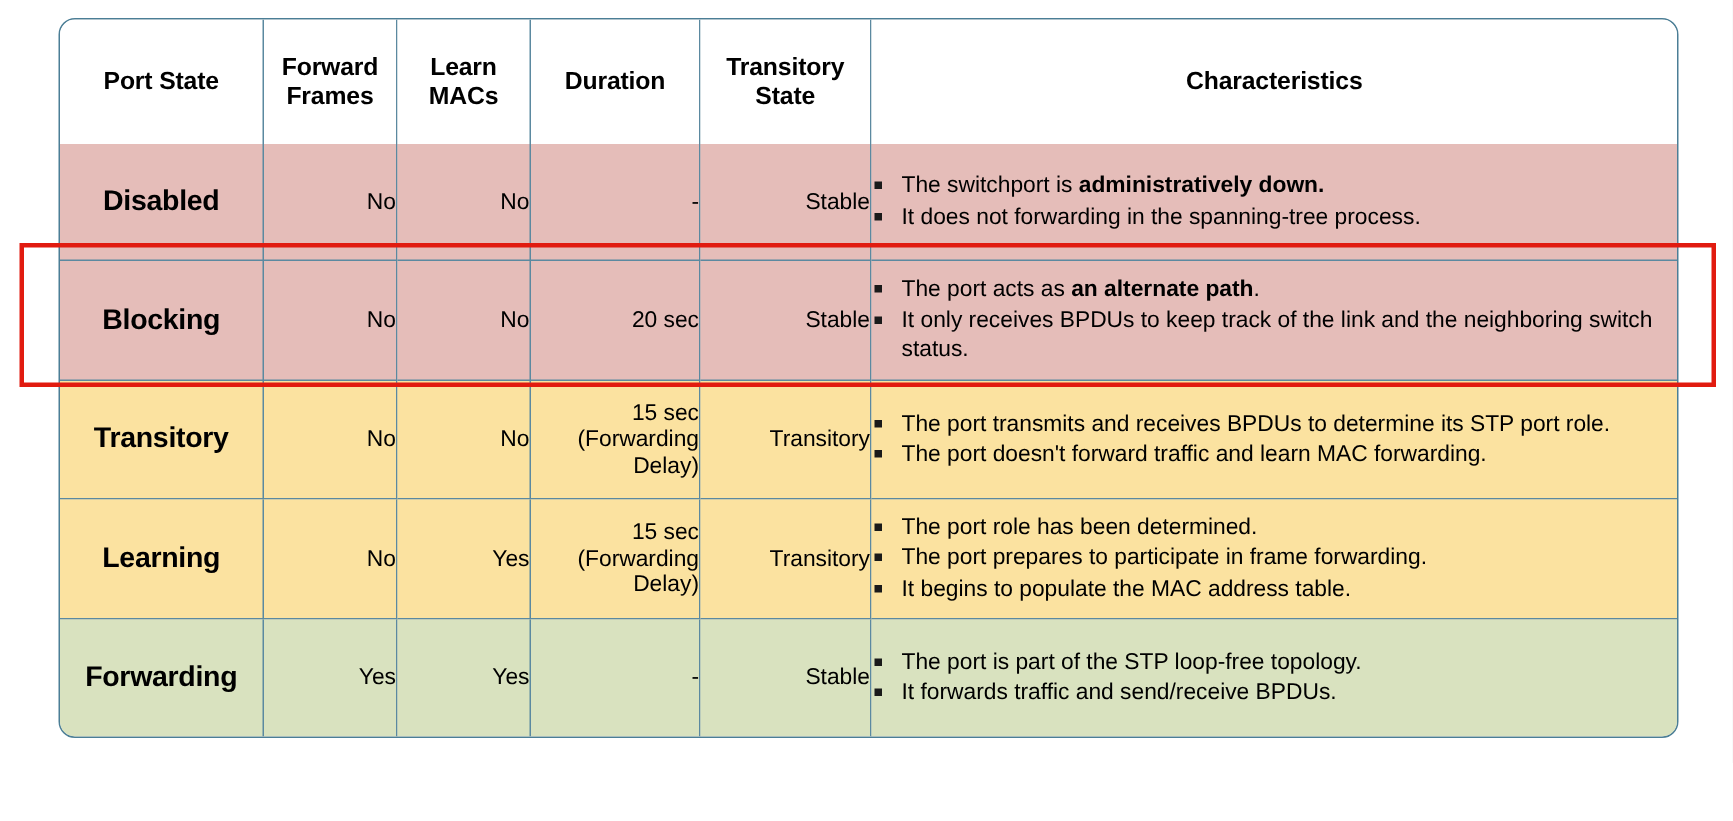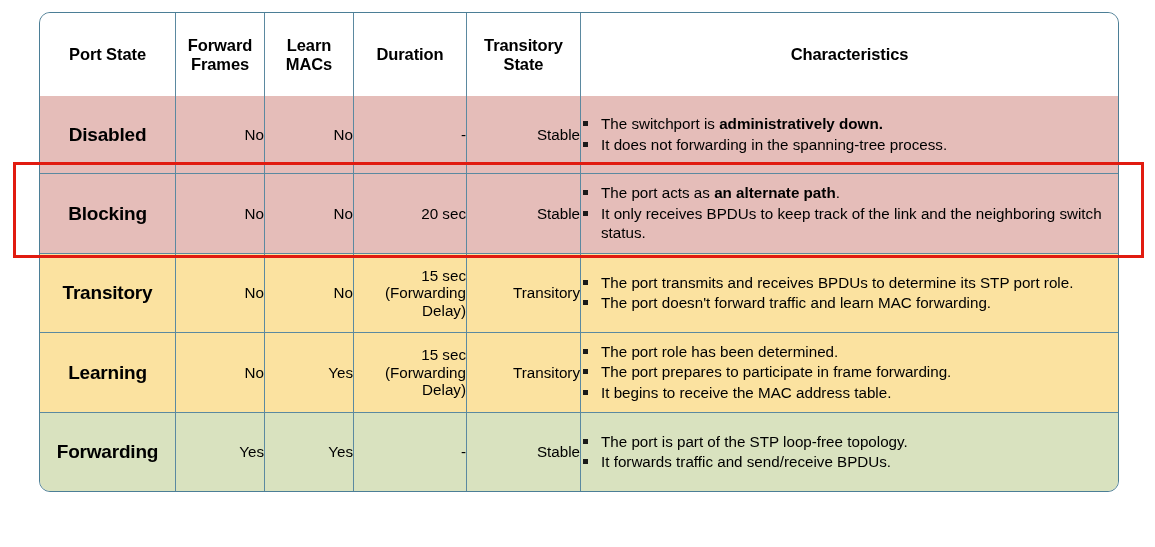--- a/index.html
+++ b/index.html
@@ -221,21 +221,21 @@
           <tr class="amber" style="height: 80px;">
             <td class="state">Learning</td>
             <td class="mid">No</td>
             <td class="mid">Yes</td>
             <td class="mid"><span>15 sec</span><br><span>(Forwarding</span><br><span>Delay)</span></td>
             <td class="mid">Transitory</td>
             <td class="chars">
               <ul class="blist">
                 <li>The port role has been determined.</li>
                 <li>The port prepares to participate in frame forwarding.</li>
-                <li>It begins to receive the MAC address table.</li>
+                <li>It begins to populate the MAC address table.</li>
               </ul>
             </td>
           </tr>
           <tr class="green" style="height: 78px;">
             <td class="state">Forwarding</td>
             <td class="mid">Yes</td>
             <td class="mid">Yes</td>
             <td class="mid"><span>-</span></td>
             <td class="mid">Stable</td>
             <td class="chars">

